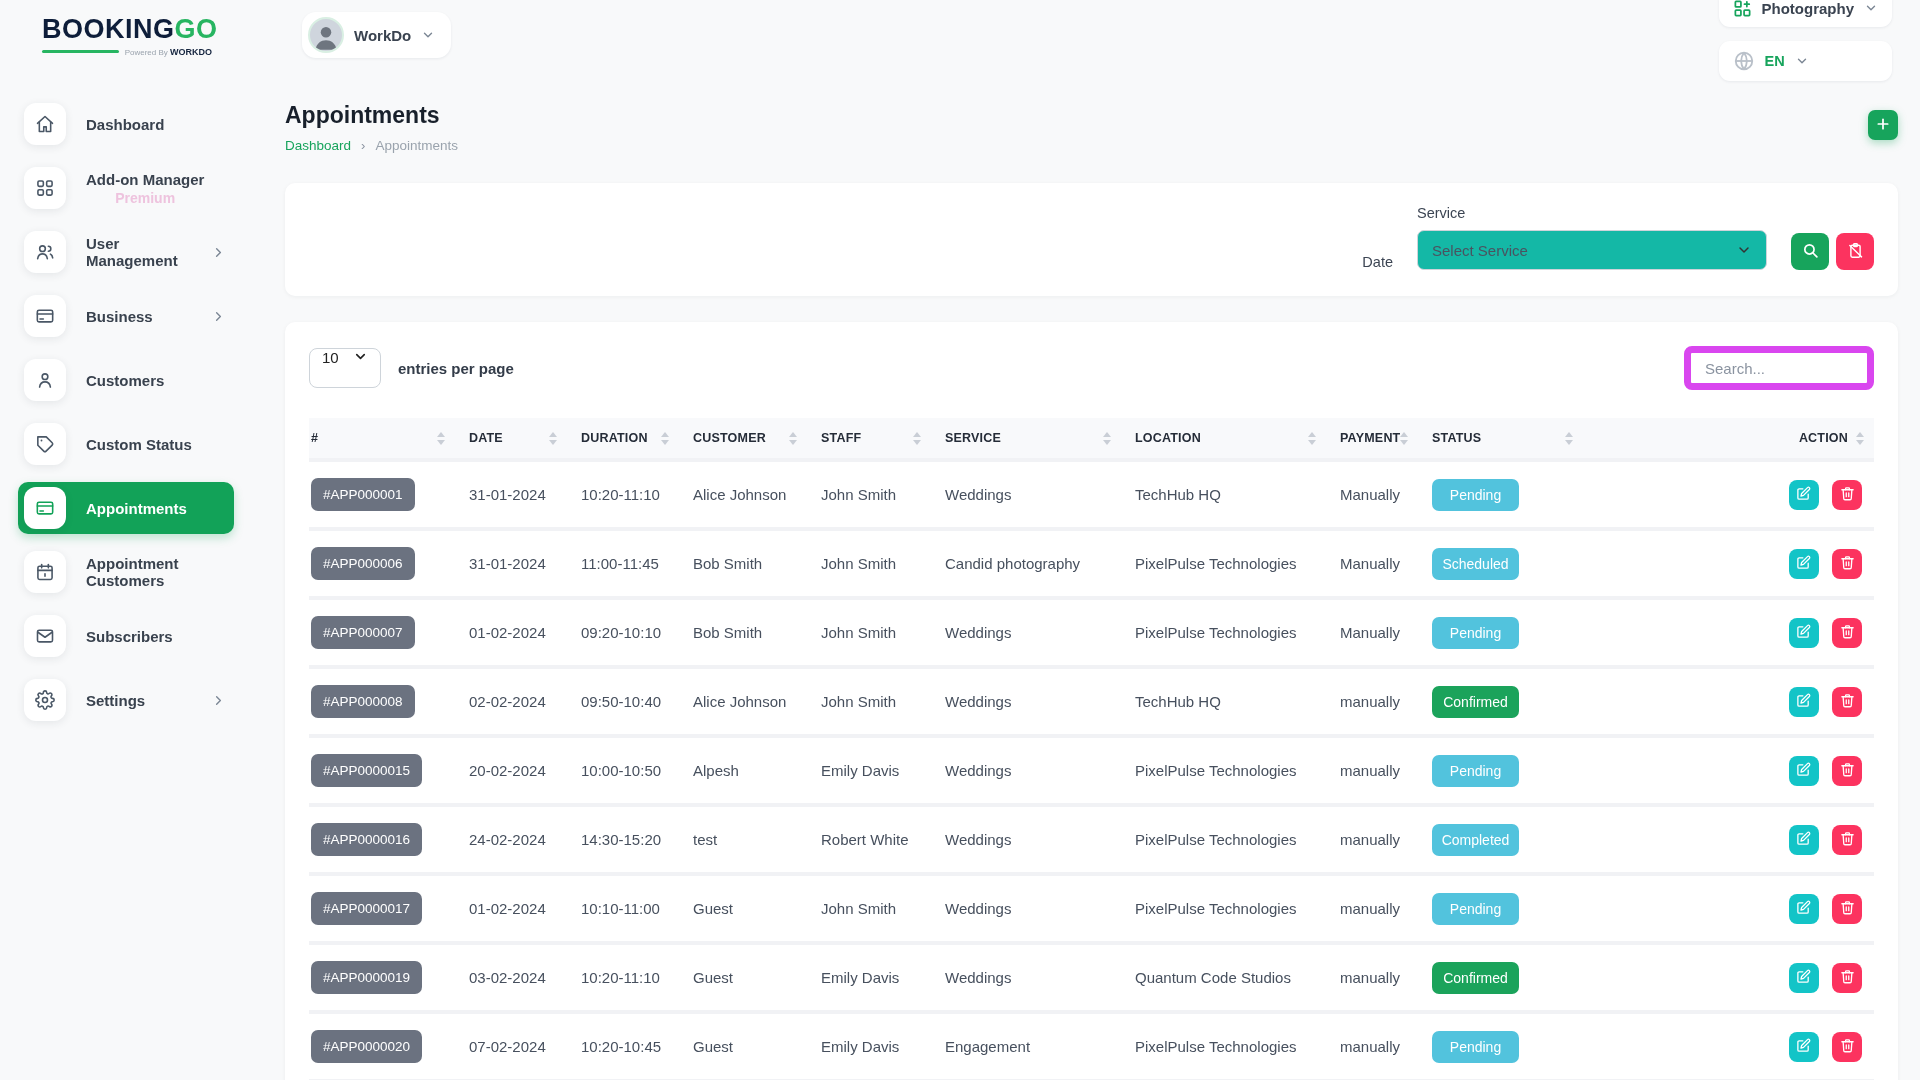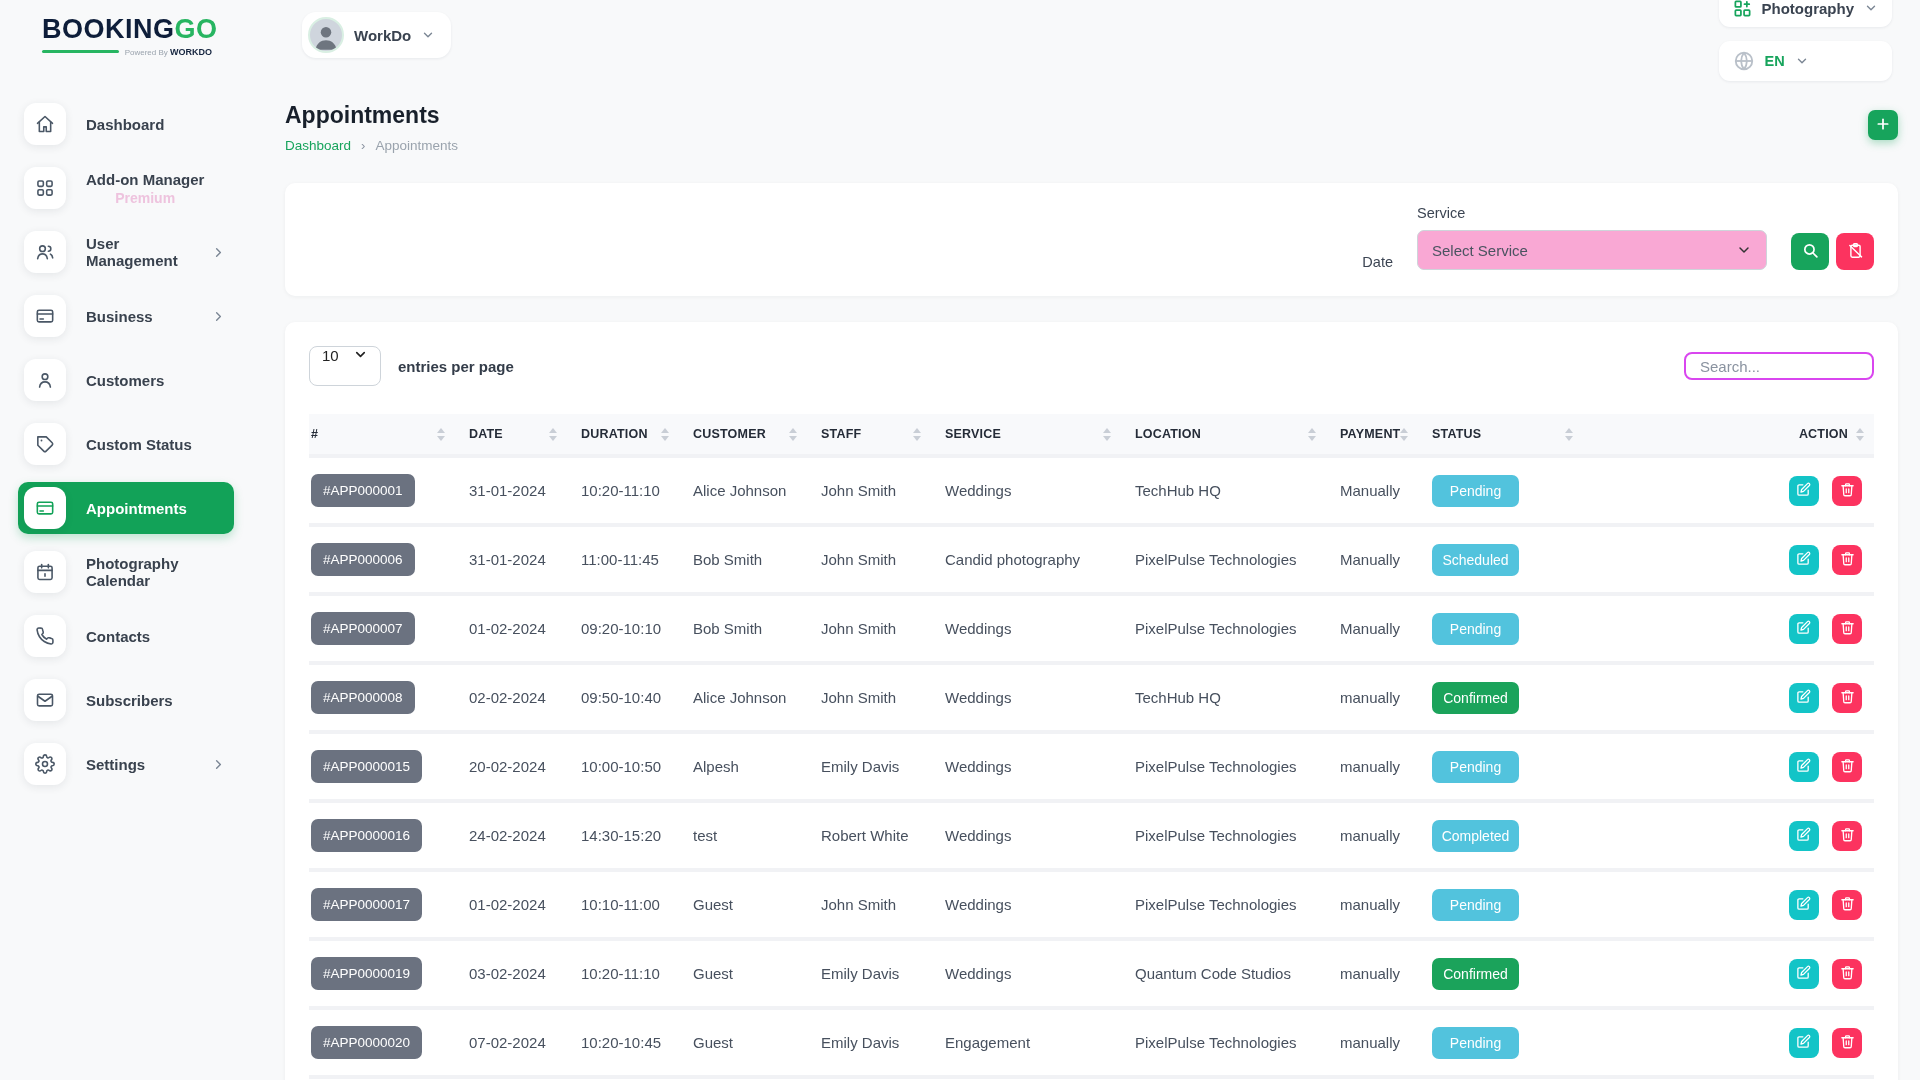--- a/index.html
+++ b/index.html
@@ -65,36 +65,36 @@
                  align-items:flex-end; gap:24px; }
   .fg { display:flex; flex-direction:column; gap:9px; }
   .fg label { font-size:14.5px; color:#3c4553; }
   .input-wrap { position:relative; }
   .f-input { width:340px; height:40px; border:1px solid #ced4da; border-radius:7px; padding:0 36px 0 14px;
              font-size:15px; color:#4a5360; background:#fff; font-family:"Liberation Sans",sans-serif; }
   .f-input::placeholder { color:#4a5360; opacity:1; }
   .in-icon { position:absolute; right:12px; top:50%; transform:translateY(-50%); color:#222; display:flex; }
   .f-select { width:350px; height:40px; border:1px solid #ced4da; border-radius:7px; padding:15px 14px;
               font-size:15px; color:#4a5360; display:flex; align-items:center; justify-content:space-between;
-              background:#f9a8d4; cursor:pointer; }
+              background:#14b8a6; cursor:pointer; }
   .f-select .chev { color:#333; }
   .filter-actions { display:flex; gap:7px; }
   .sq-btn { width:38px; height:37px; border:none; border-radius:8px; color:#fff;
             display:flex; align-items:center; justify-content:center; }
   .sq-btn.search { background:#17a45c; }
   .sq-btn.reset { background:#fc335f; }
 
   .table-card { margin-top:26px; padding:24px 24px 40px; min-height:720px; }
   .table-controls { display:flex; align-items:center; margin-bottom:28px; }
   .entries-select { width:72px; height:40px; border:1px solid #ced4da; border-radius:8px; background:#fff;
                     display:flex; align-items:flex-start; justify-content:space-between; padding:0 12px;
                     font-size:15px; color:#222; cursor:pointer; }
   .entries-select .chev { color:#222; }
   .entries-label { margin-left:17px; font-size:15px; font-weight:600; color:#333c49; }
-  .search-input { margin-left:auto; width:190px; height:28px; border:2px solid #d946ef; border-radius:8px;
+  .search-input { margin-left:auto; width:190px; height:44px; border:7px solid #d946ef; border-radius:8px;
                   padding:0 14px; font-size:15px; color:#4a5360; font-family:"Liberation Sans",sans-serif; }
   .search-input::placeholder { color:#8a93a0; }
 
   
   table { width:100%; border-collapse:collapse; table-layout:fixed; }
   thead tr { background:#f8f9fb; }
   th { height:42px; padding:0 6px 0 2px; text-align:left; }
   .th-in { display:flex; align-items:center; }
   .ht { font-size:12.5px; font-weight:700; color:#252c38; letter-spacing:.2px; }
   .sort { margin-left:auto; margin-right:16px; display:inline-flex; flex-direction:column; gap:3px; cursor:pointer; }
@@ -297,33 +297,21 @@
     <span class="side-icon">
           <svg viewBox="0 0 24 24" fill="none" stroke="currentColor" stroke-width="1.9" stroke-linecap="round" stroke-linejoin="round">
             <rect x="3.5" y="5" width="17" height="16" rx="2"></rect>
             <line x1="8" y1="3" x2="8" y2="7"></line>
             <line x1="16" y1="3" x2="16" y2="7"></line>
             <line x1="3.5" y1="10" x2="20.5" y2="10"></line>
             <line x1="12" y1="14" x2="12" y2="17"></line>
           </svg>
         </span>
     <span class="side-text">
-      <span class="side-label">Photography Calendar</span>
-
-    </span>
-
-  </div>
-      <div class="side-item">
-    <span class="side-icon">
-          <svg viewBox="0 0 24 24" fill="none" stroke="currentColor" stroke-width="1.9" stroke-linecap="round" stroke-linejoin="round">
-            <path d="M21.5 16.9v2.6a2 2 0 0 1-2.2 2 18.9 18.9 0 0 1-8.2-2.9 18.6 18.6 0 0 1-5.7-5.7A18.9 18.9 0 0 1 2.5 4.7a2 2 0 0 1 2-2.2h2.6a2 2 0 0 1 2 1.7c.1 1 .4 1.9.7 2.8a2 2 0 0 1-.5 2.1L8.2 10.2a15 15 0 0 0 5.6 5.6l1.1-1.1a2 2 0 0 1 2.1-.5c.9.3 1.8.6 2.8.7a2 2 0 0 1 1.7 2z"></path>
-          </svg>
-        </span>
-    <span class="side-text">
-      <span class="side-label">Contacts</span>
+      <span class="side-label">Appointment Customers</span>
 
     </span>
 
   </div>
       <div class="side-item">
     <span class="side-icon">
           <svg viewBox="0 0 24 24" fill="none" stroke="currentColor" stroke-width="1.9" stroke-linecap="round" stroke-linejoin="round">
             <rect x="3" y="5" width="18" height="14" rx="2"></rect>
             <polyline points="3.5 7.5 12 13.5 20.5 7.5"></polyline>
           </svg>

